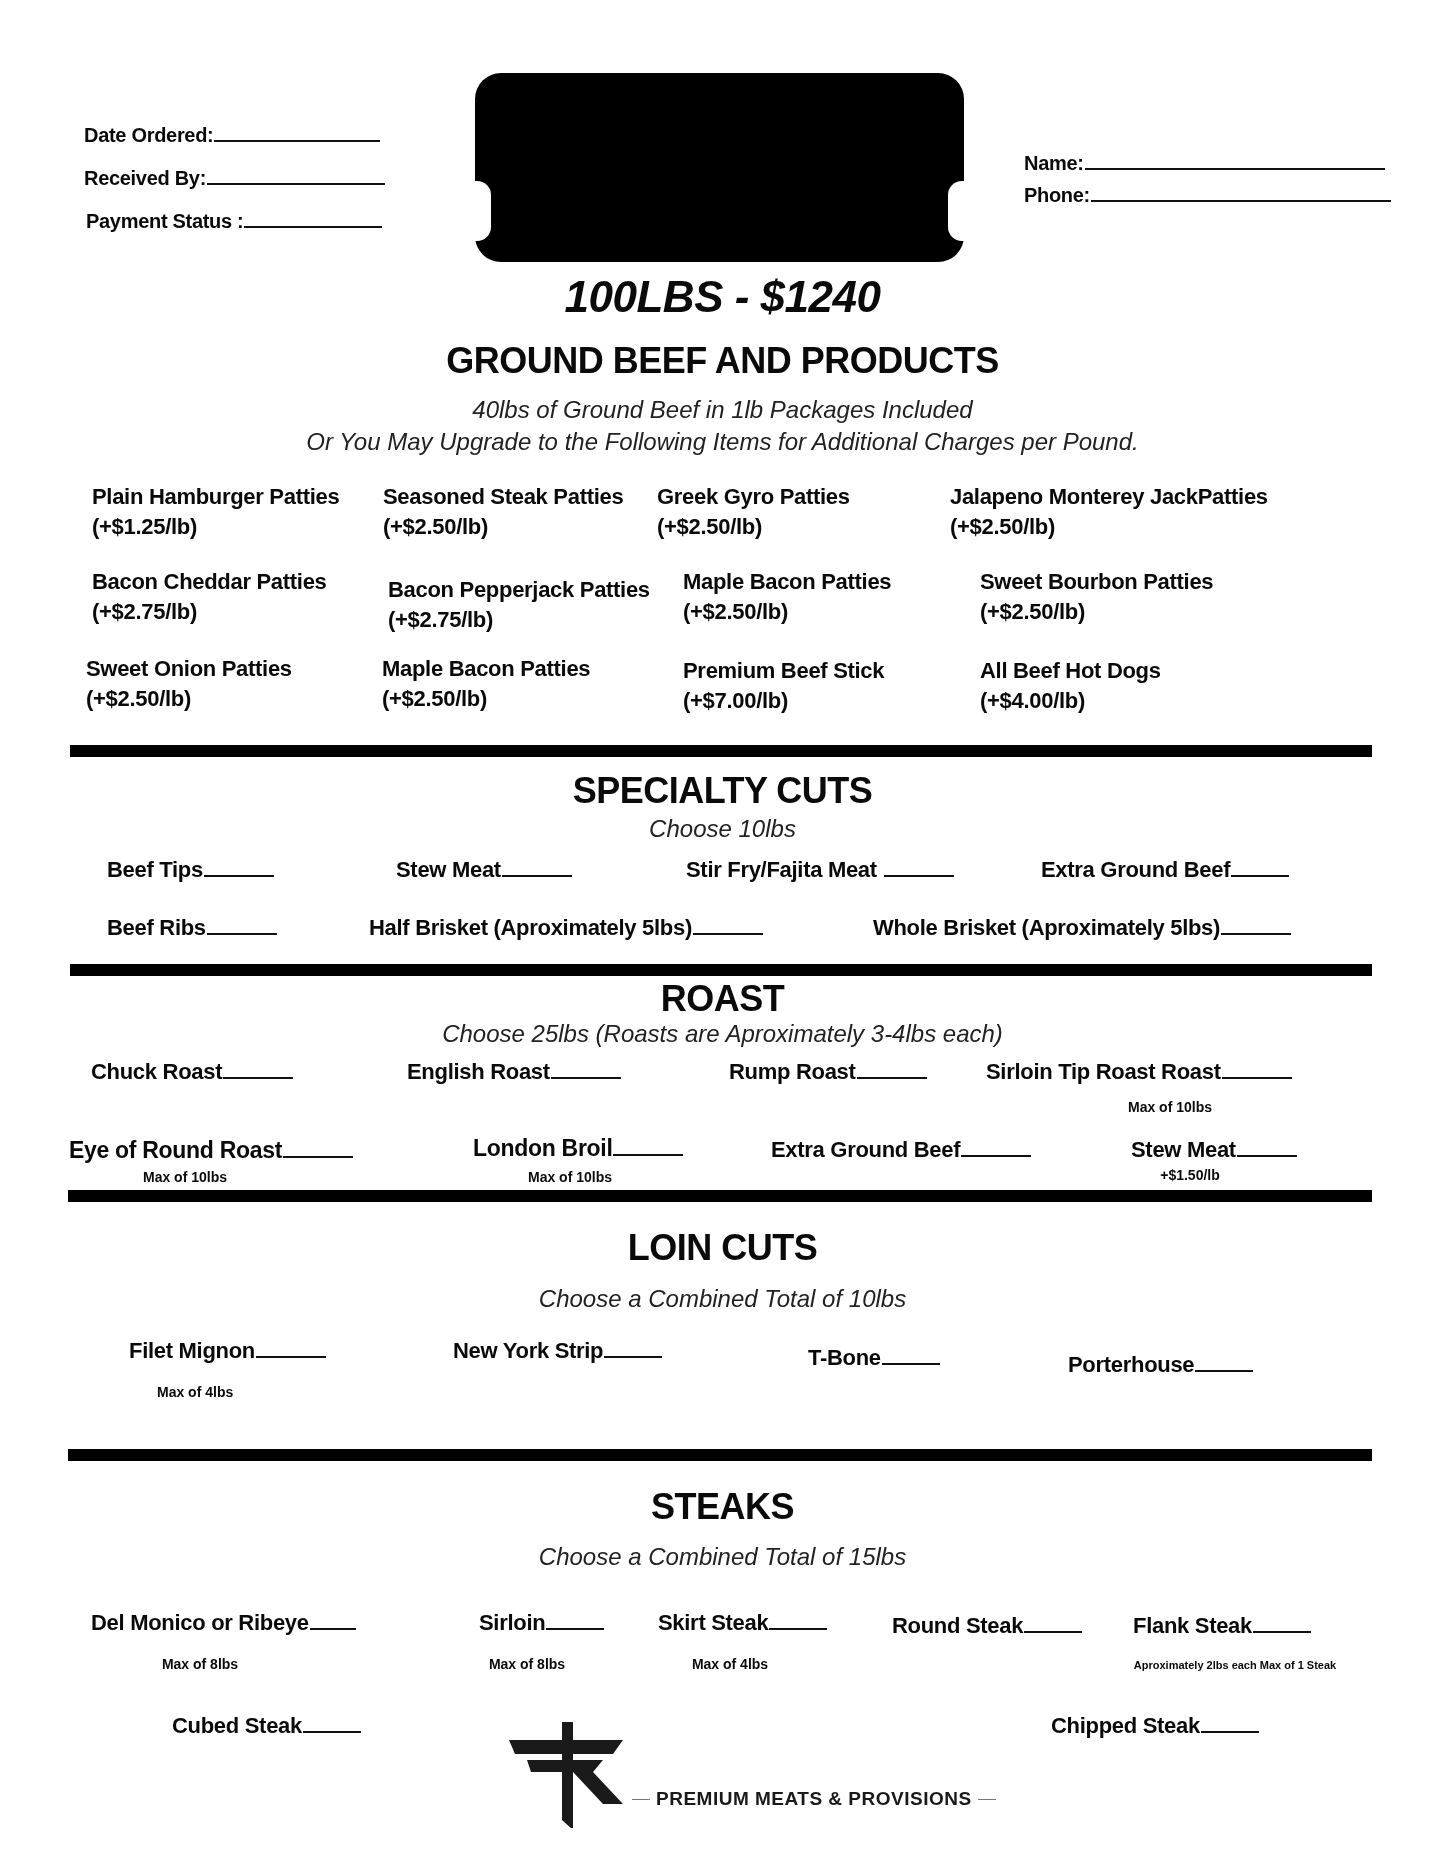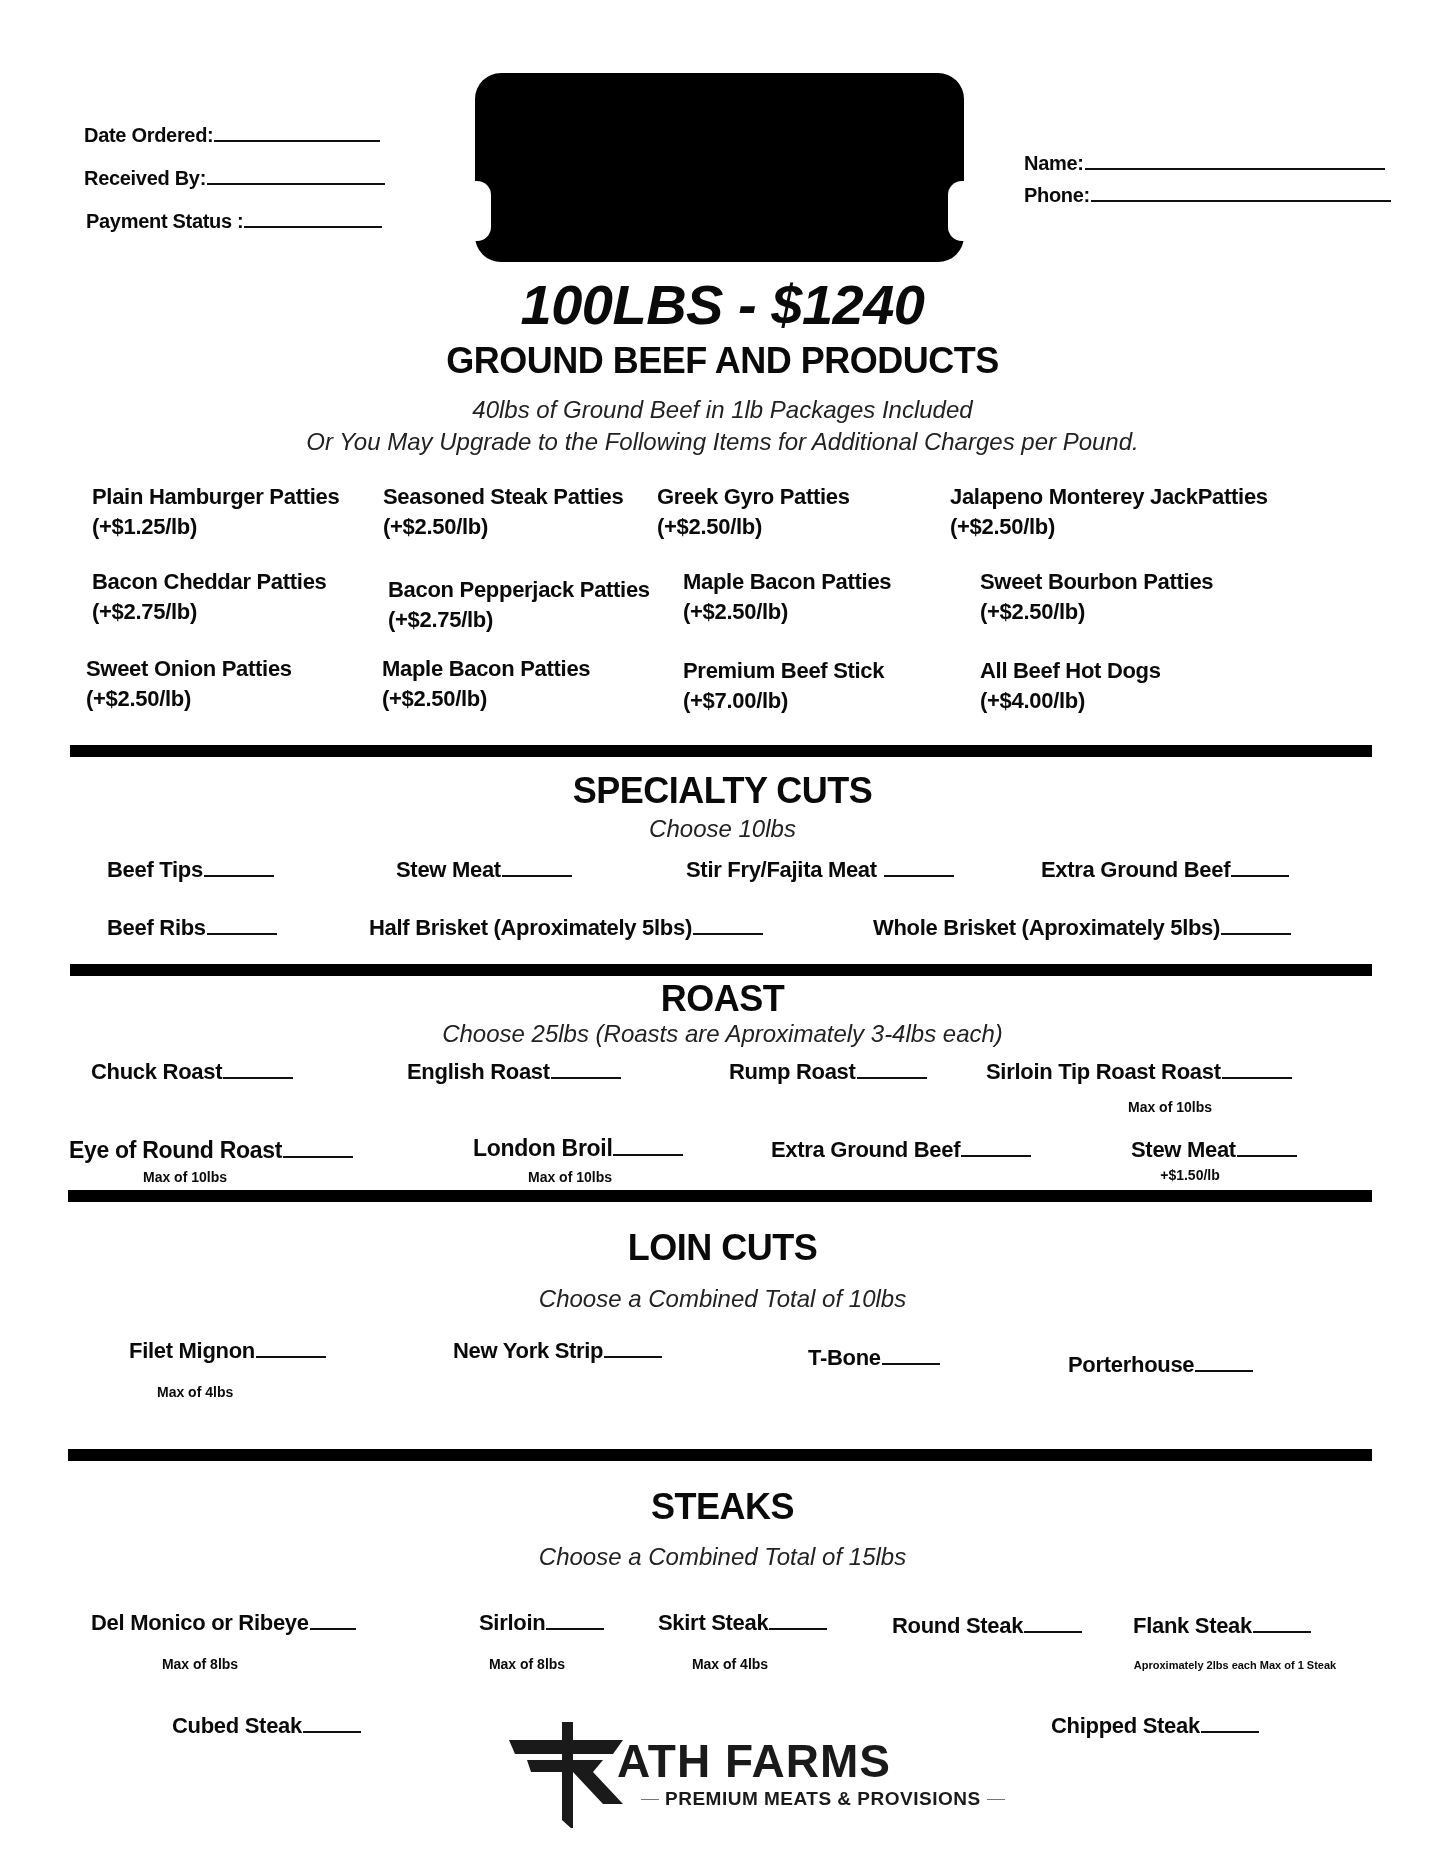--- a/index.html
+++ b/index.html
@@ -7,21 +7,21 @@
          font-family: "Liberation Sans", sans-serif; color: #0a0a0a; }
   .abs { position: absolute; }
   .lbl { font-weight: bold; font-size: 22px; white-space: nowrap; letter-spacing: -0.3px; }
   .line { display: inline-block; border-bottom: 2px solid #111; height: 18px; vertical-align: baseline; margin-left: 1px; }
   .hdr-field { font-weight: bold; font-size: 20px; white-space: nowrap; letter-spacing: -0.3px; }
   .title-box { left: 475px; top: 73px; width: 489px; height: 189px; background: #000; border-radius: 26px;
                color: #fff; text-align: center; font-weight: bold; }
   .title-box .notch { position:absolute; background:#fff; width:18px; height:60px; top:108px; }
   .title-1 { font-size: 62px; line-height: 62px; margin-top: 28px; letter-spacing: -1.5px; }
   .title-2 { font-size: 54px; line-height: 60px; letter-spacing: -0.8px; }
-  .price { left: 0; width: 1445px; top: 272px; text-align: center; font-size: 56px; font-weight: bold; font-style: italic; letter-spacing: -0.5px; }
+  .price { left: 0; width: 1445px; top: 272px; text-align: center; font-size: 44px; font-weight: bold; font-style: italic; letter-spacing: -0.5px; }
   .sec-title { left: 0; width: 1445px; text-align: center; font-weight: bold; font-size: 36px; letter-spacing: -0.5px; }
   .sub { left: 0; width: 1445px; text-align: center; font-style: italic; font-size: 24px; color: #222; }
   .divider { background: #000; height: 12px; }
   .prod { text-align: left; width: 300px; font-weight: bold; font-size: 22px; line-height: 30px; letter-spacing: -0.3px; }
   .note { font-weight: bold; font-size: 14px; white-space: nowrap; text-align: center; }
   .logo { left: 505px; top: 1718px; width: 480px; height: 110px; }
 </style>
 </head>
 <body>
 
@@ -167,19 +167,18 @@
 <div class="abs lbl" style="left:1051px;top:1713px;"><span>Chipped  Steak</span><span class="line" style="width:58px;"></span></div>
 
 <div class="abs logo">
   <svg width="480" height="110" viewBox="0 0 480 110">
     <rect x="57" y="4" width="11" height="98" fill="#1a1a1a"></rect>
     <polygon points="57,102 68,102 68,112" fill="#1a1a1a"></polygon>
     <polygon points="4,22 118,22 108,36 10,36" fill="#1a1a1a"></polygon>
     <polygon points="22,42 98,42 88,54 26,54" fill="#1a1a1a"></polygon>
     <polygon points="68,54 88,54 118,86 98,86" fill="#1a1a1a"></polygon>
   </svg>
-  <div class="abs" style="left:112px;top:16px;font-size:46px;font-weight:bold;letter-spacing:1px;color:#1a1a1a;white-space:nowrap;">ATH FARMS</div>
-  <div class="abs" style="left:136px;top:70px;width:360px;display:flex;align-items:center;gap:6px;color:#1a1a1a;">
+  <div class="abs" style="left:127px;top:70px;width:360px;display:flex;align-items:center;gap:6px;color:#1a1a1a;">
     <span style="flex:0 0 18px;height:1px;background:#777;"></span>
     <span style="font-size:19px;font-weight:bold;white-space:nowrap;letter-spacing:0.5px;">PREMIUM MEATS &amp; PROVISIONS</span>
     <span style="flex:0 0 18px;height:1px;background:#777;"></span>
   </div>
 </div>
 
 </body></html>

